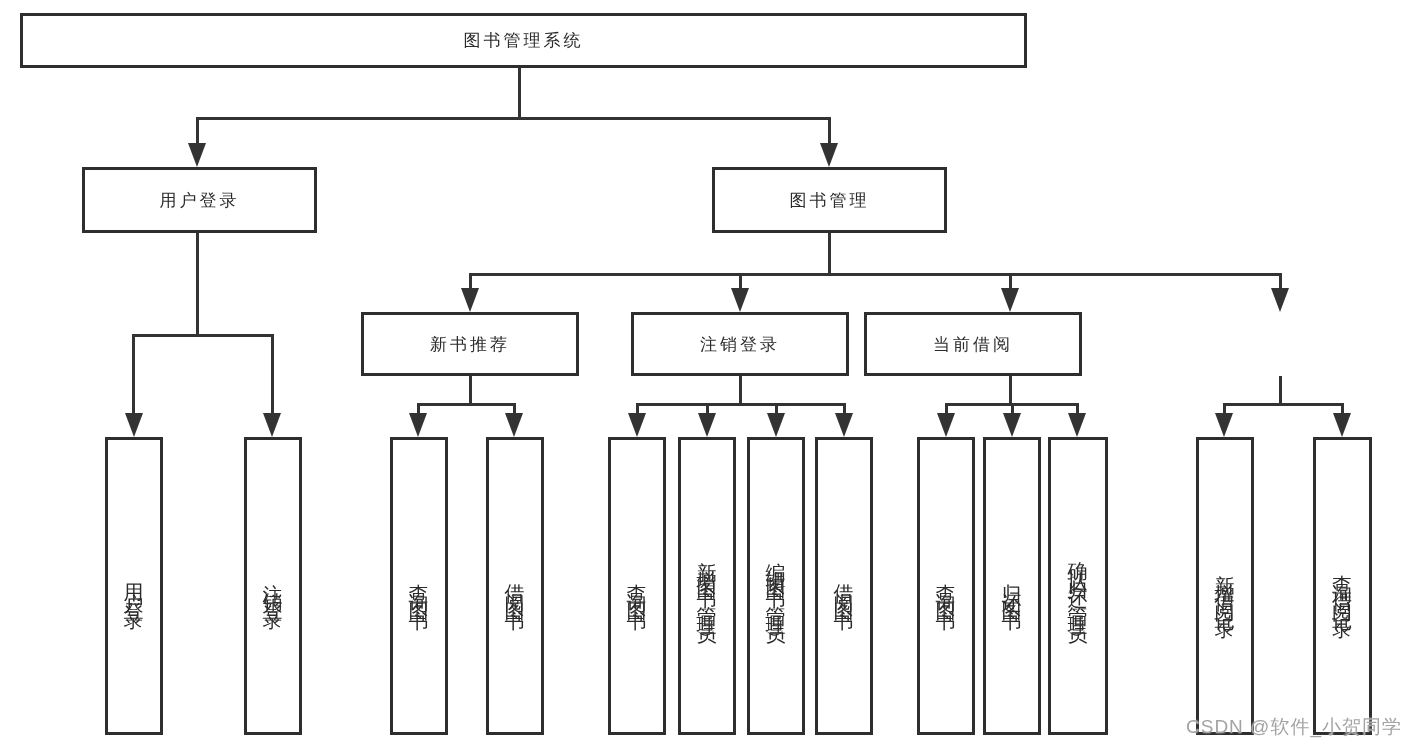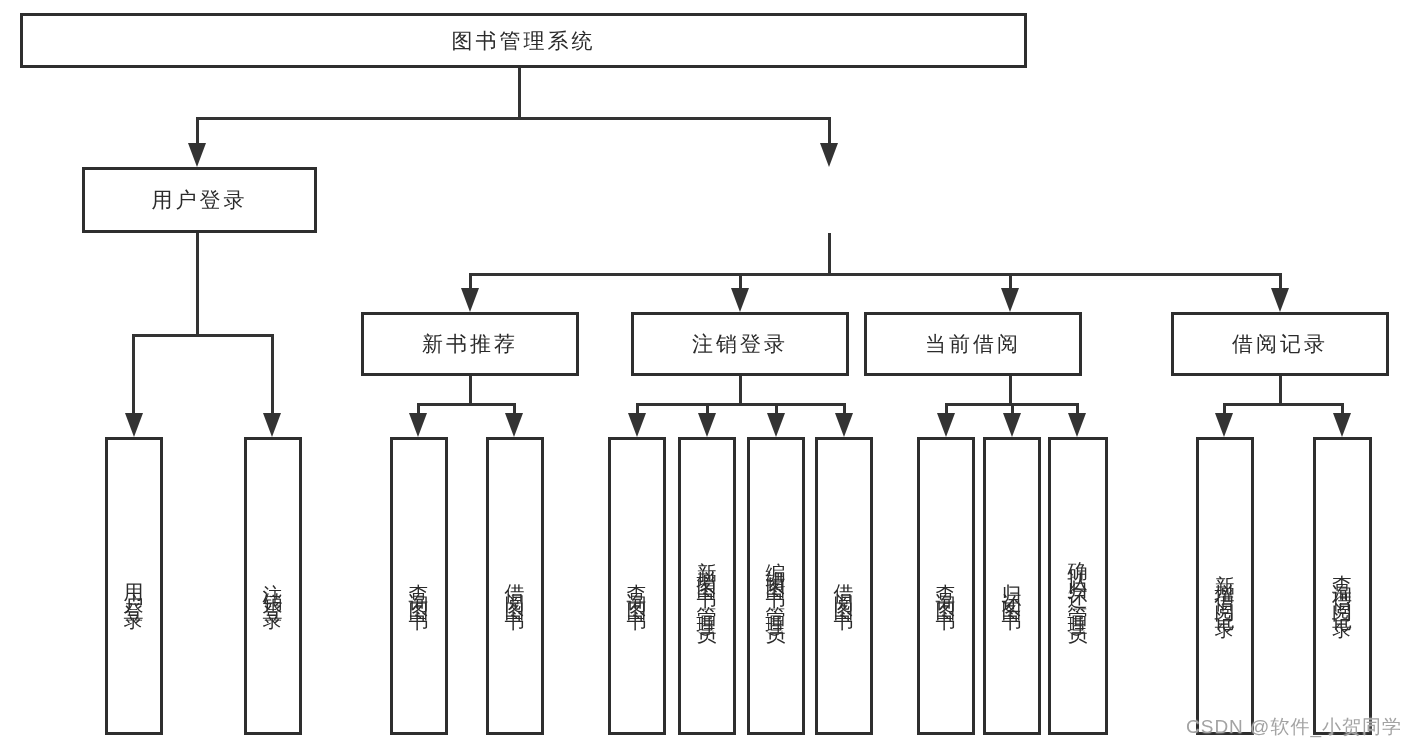--- a/index.html
+++ b/index.html
@@ -19,21 +19,21 @@
   .arrow{
     position:absolute;width:0;height:0;z-index:1;
     border-left:9px solid transparent;border-right:9px solid transparent;
     border-top:24px solid var(--line);
   }
   .box{
     position:absolute;box-sizing:border-box;border:3px solid var(--box-border);
     background:#fff;display:flex;align-items:center;justify-content:center;z-index:2;
   }
   .box.h span{
-    font-size:21px;letter-spacing:3px;color:var(--text);white-space:nowrap;
+    font-size:17px;letter-spacing:3px;color:var(--text);white-space:nowrap;
   }
   .box.v span{
     writing-mode:vertical-rl;font-size:20px;letter-spacing:9px;line-height:1;
     color:var(--text);
   }
   .watermark{
     position:absolute;z-index:3;font-size:19px;color:var(--watermark);
     letter-spacing:1px;white-space:nowrap;text-shadow:0 0 2px #ffffff;
   }
 </style>
@@ -48,20 +48,23 @@
 
   <div class="vl" style="left:518px;top:68px;height:52px"></div>
   <div class="hl" style="left:196px;top:117px;width:635px"></div>
   <div class="vl" style="left:196px;top:117px;height:28px"></div>
   <div class="arrow" style="left:188px;top:143px"></div>
   <div class="vl" style="left:828px;top:117px;height:28px"></div>
   <div class="arrow" style="left:820px;top:143px"></div>
 
   <div class="box h" style="left:82px;top:167px;width:235px;height:66px">
     <span>用户登录</span>
+  </div>
+  <div class="box h" style="left:712px;top:167px;width:235px;height:66px">
+    <span>图书管理</span>
   </div>
 
   <div class="vl" style="left:196px;top:233px;height:104px"></div>
   <div class="hl" style="left:132px;top:334px;width:142px"></div>
   <div class="vl" style="left:132px;top:334px;height:80px"></div>
   <div class="arrow" style="left:125px;top:413px"></div>
   <div class="vl" style="left:271px;top:334px;height:80px"></div>
   <div class="arrow" style="left:263px;top:413px"></div>
 
   <div class="box v" style="left:105px;top:437px;width:58px;height:298px">
@@ -83,23 +86,20 @@
   <div class="arrow" style="left:1271px;top:288px"></div>
 
   <div class="box h" style="left:361px;top:312px;width:218px;height:64px">
     <span>新书推荐</span>
   </div>
   <div class="box h" style="left:631px;top:312px;width:218px;height:64px">
     <span>注销登录</span>
   </div>
   <div class="box h" style="left:864px;top:312px;width:218px;height:64px">
     <span>当前借阅</span>
-  </div>
-  <div class="box h" style="left:1171px;top:312px;width:218px;height:64px">
-    <span>借阅记录</span>
   </div>
 
   <div class="vl" style="left:469px;top:376px;height:30px"></div>
   <div class="hl" style="left:417px;top:403px;width:99px"></div>
   <div class="vl" style="left:417px;top:403px;height:12px"></div>
   <div class="arrow" style="left:409px;top:413px"></div>
   <div class="vl" style="left:513px;top:403px;height:12px"></div>
   <div class="arrow" style="left:505px;top:413px"></div>
 
   <div class="box v" style="left:390px;top:437px;width:58px;height:298px">

